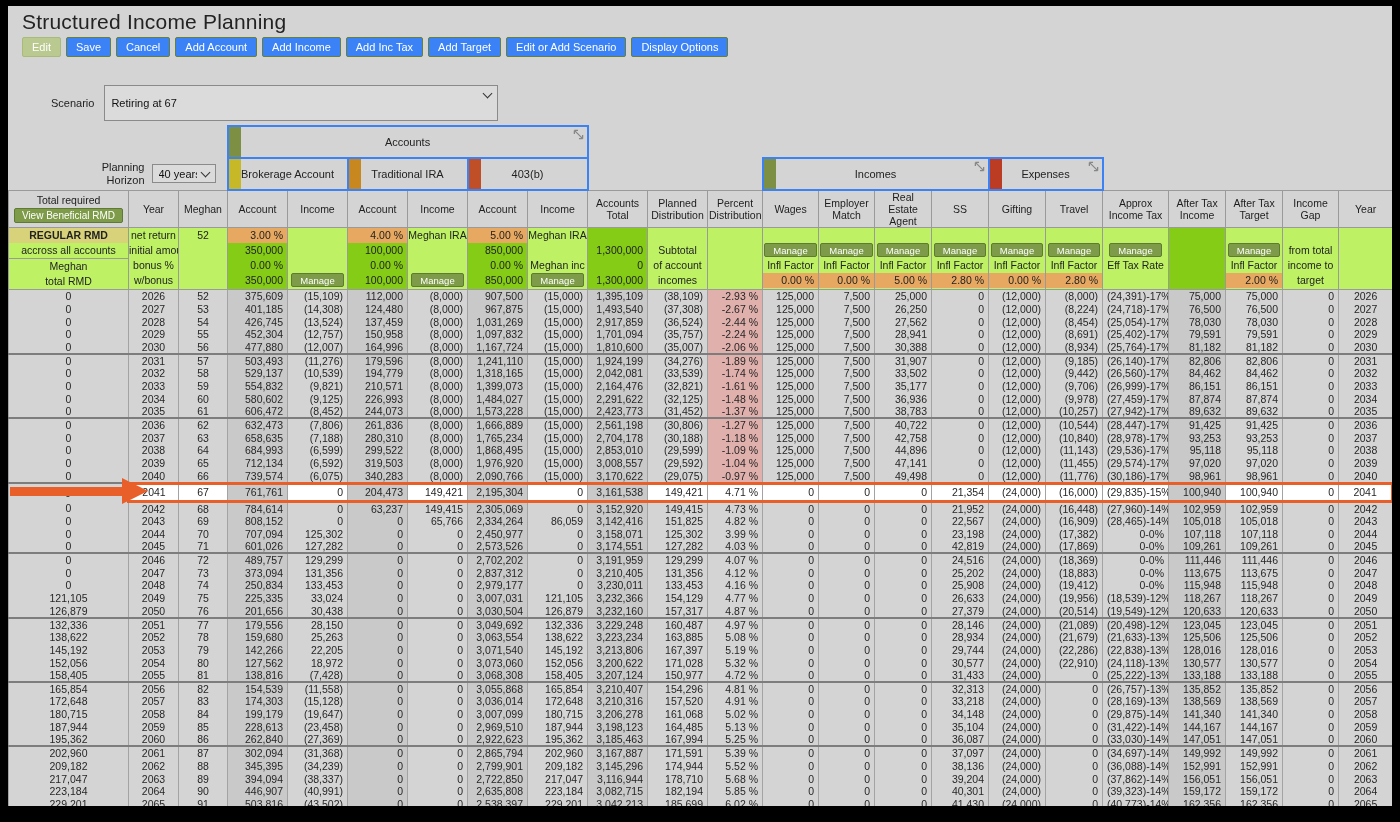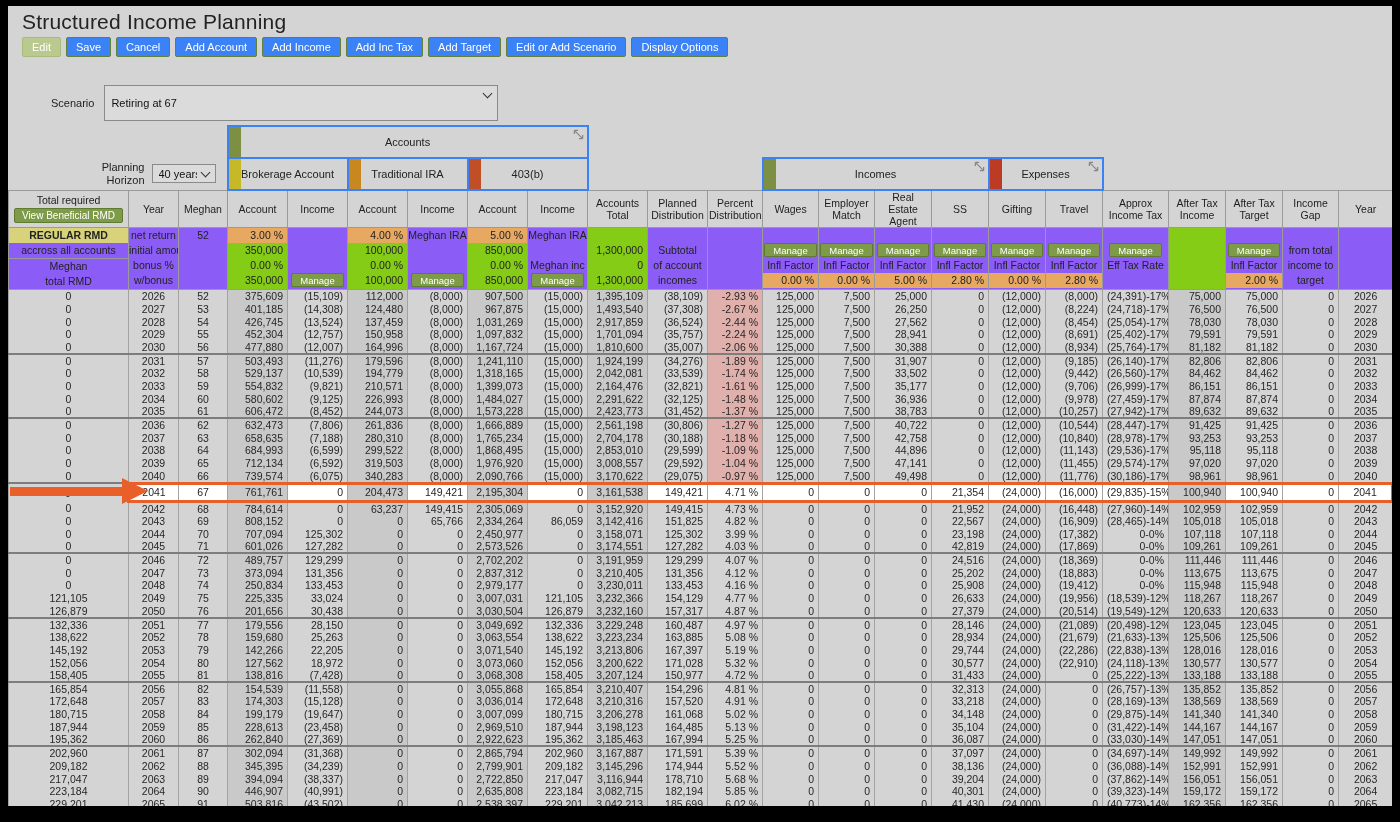--- a/index.html
+++ b/index.html
@@ -24,21 +24,21 @@
   td.gbox{border:2px solid #3b82f6;position:relative;text-align:center;vertical-align:middle;background:#d4d4d4;}
   .gtab{position:absolute;left:0;top:0;bottom:0;width:12px;}
   .gicon{position:absolute;right:3px;top:2px;opacity:.75;cursor:pointer;}
   .ph{display:flex;justify-content:flex-end;align-items:center;gap:7px;padding-right:10px;}
   .ph-label{font-size:11px;color:#222;text-align:right;width:52px;line-height:1.2;}
   
   .hdr td{height:30px;border:1px solid #9a9a9a;font-size:10.5px;color:#1d1d1d;text-align:center;vertical-align:middle;line-height:1.15;padding:0 1px;background:#d4d4d4;}
   .tr-title{font-size:10.5px;margin-bottom:2px;}
   .vb-btn{font-family:inherit;display:block;width:94%;margin:0 auto;font-size:10px;color:#fff;background:#7d9b49;border:1px solid #5f7a33;border-radius:2px;padding:1px 0;cursor:pointer;}
   
-  .setup td{border:1px solid #9a9a9a;vertical-align:top;padding:0;font-size:10.5px;color:#222;height:60px;background:#8b5cf6;}
+  .setup td{border:1px solid #9a9a9a;vertical-align:top;padding:0;font-size:10.5px;color:#222;height:60px;background:#bef264;}
   .setup td.dark{background:#84cc16;}
   .sline{height:15px;line-height:15px;white-space:nowrap;}
   .l-c{text-align:center;}
   .l-r{text-align:right;padding-right:4px;}
   .l-o{text-align:right;padding-right:4px;background:#e7a861;}
   .l-y{text-align:center;background:#d8d37b;font-weight:700;}
   .l-bb{text-align:center;border-bottom:1px solid #9a9a9a;}
   .mng{font-family:inherit;font-size:9.5px;color:#fff;background:#7d9b49;border:1px solid #5f7a33;border-radius:2px;padding:0 8px;line-height:13px;height:14px;cursor:pointer;}
   
   .data td{border-left:1px solid #a3a3a3;border-right:1px solid #a3a3a3;font-size:10.5px;color:#262626;height:12.8px;line-height:12px;padding:0 4px;white-space:nowrap;background:#d4d4d4;}

